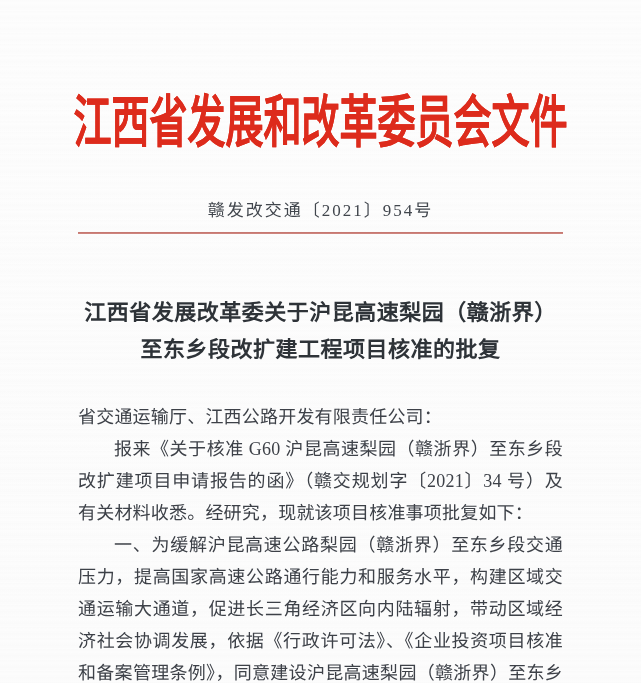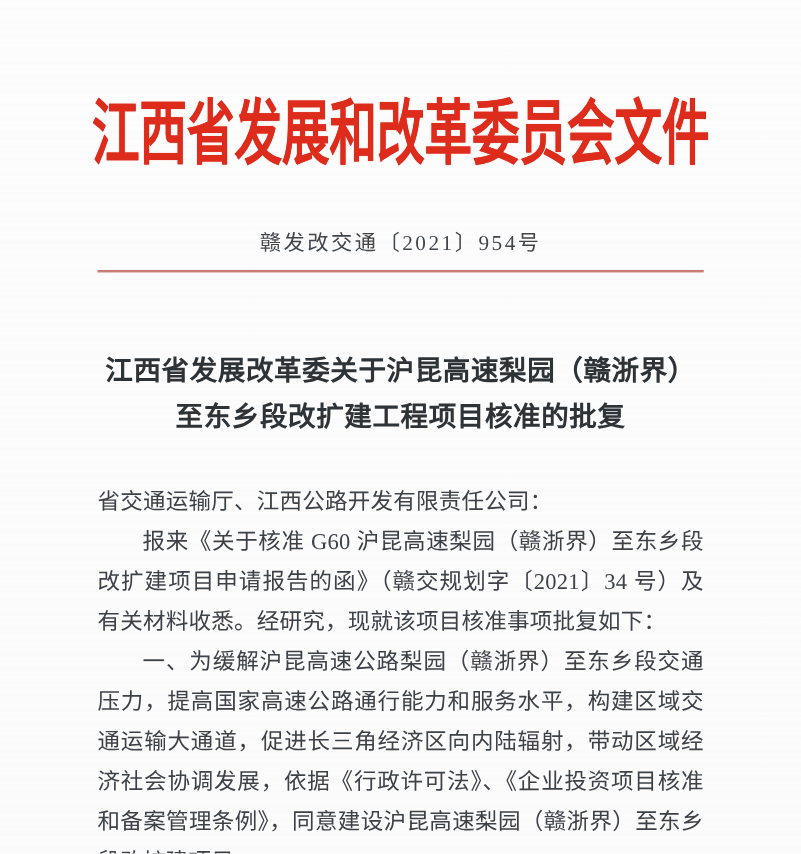--- a/index.html
+++ b/index.html
@@ -8,21 +8,21 @@
     background: #ffffff;
   }
   .page {
     position: relative;
     width: 641px;
     height: 683px;
     background: linear-gradient(180deg, #fdfdfd 0%, #fcfcfc 100%);
     overflow: hidden;
     font-family: "Liberation Serif", "DejaVu Serif", serif;
     box-sizing: border-box;
-    padding: 0 78px;
+    padding: 16px 78px;
   }
   
   .page::before {
     content: "";
     position: absolute;
     inset: 0;
     background: repeating-linear-gradient(
       180deg,
       rgba(0,0,0,0.008) 0px,
       rgba(255,255,255,0) 3px,

